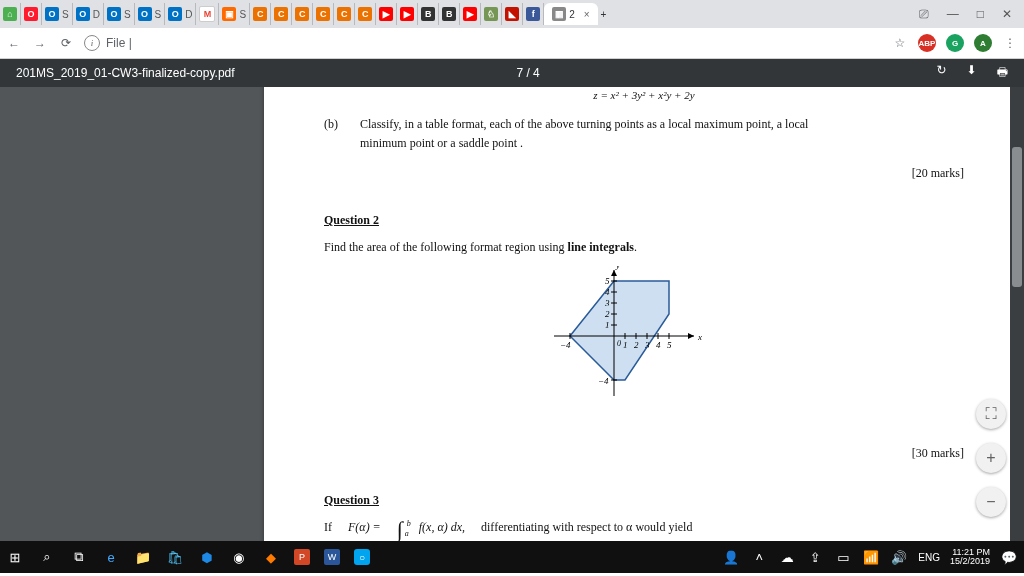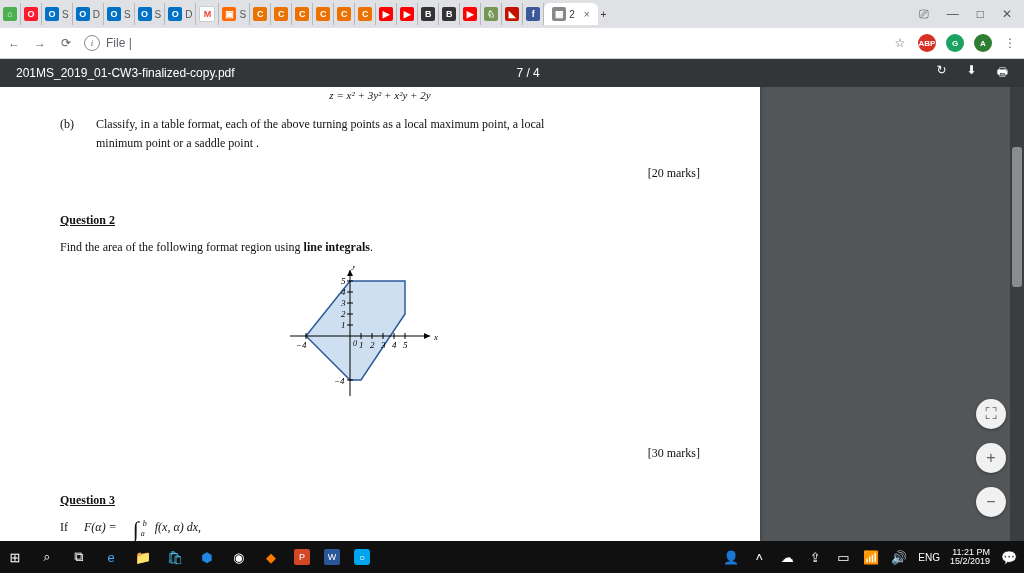--- a/index.html
+++ b/index.html
@@ -14,21 +14,21 @@
   .omnibox{flex:1;display:flex;align-items:center;gap:6px;color:#202124;font-size:12px}
   .omnibox .info{width:14px;height:14px;border:1px solid #888;border-radius:50%;display:flex;align-items:center;justify-content:center;font-size:9px;font-family:'Times New Roman',serif;font-style:italic;color:#666}
   .bar-right{display:flex;align-items:center;gap:10px}
   .badge{width:18px;height:18px;border-radius:50%;display:flex;align-items:center;justify-content:center;font-size:8px;color:#fff;font-weight:bold}
   
   .pdfbar{height:28px;background:#323639;color:#fff;display:flex;align-items:center;padding:0 16px;font-size:12px}
   .pdfbar .title{flex:1}
   .pdfbar .pagenum{flex:0 0 auto;margin-right:40%}
   .pdfbar .tools{display:flex;gap:20px}
   
-  .viewer{position:relative;height:calc(576px - 28px - 30px - 32px - 32px);background:#525659;overflow:hidden;display:flex;justify-content:flex-start}
+  .viewer{position:relative;height:calc(576px - 28px - 30px - 32px - 32px);background:#525659;overflow:hidden;display:flex;justify-content:flex-end}
   .page{width:640px;background:#fff;box-shadow:0 1px 4px rgba(0,0,0,.4);margin-top:-30px;padding:30px 60px 0 60px;font-family:'Times New Roman',Times,serif;font-size:12px;color:#111;line-height:1.6;position:relative}
   .page b{font-weight:bold}
   .marks{text-align:right;margin-top:11px}
   .qtitle{font-weight:bold;text-decoration:underline;margin-top:28px;margin-bottom:8px}
   .figwrap{display:flex;justify-content:center;margin-top:8px}
   
   .zoomcol{position:absolute;right:18px;bottom:24px;display:flex;flex-direction:column;gap:14px}
   .zoombtn{width:30px;height:30px;border-radius:50%;background:#f1f1f1;box-shadow:0 1px 3px rgba(0,0,0,.35);display:flex;align-items:center;justify-content:center;color:#616161;font-size:16px}
   
   .taskbar{height:32px;background:#101010;display:flex;align-items:center;padding:0 6px;color:#fff;font-size:10px}
@@ -229,20 +229,21 @@
 
     <div class="qtitle">Question 3</div>
     <div style="display:flex;align-items:flex-end;gap:16px;font-style:italic">
       <span style="font-style:normal">If</span>
       <span>F(α) = </span>
       <span style="position:relative;font-size:22px;line-height:14px">∫
         <span style="position:absolute;font-size:8px;left:10px;top:-6px">b</span>
         <span style="position:absolute;font-size:8px;left:8px;bottom:-4px">a</span>
       </span>
       <span>f(x, α) dx,</span>
+      <span style="font-style:normal"> differentiating with respect to α would yield</span>
     </div>
   </div>
 
   <div class="zoomcol">
     <div class="zoombtn">⛶</div>
     <div class="zoombtn">+</div>
     <div class="zoombtn">−</div>
   </div>
 
   <div class="scrollbar">

